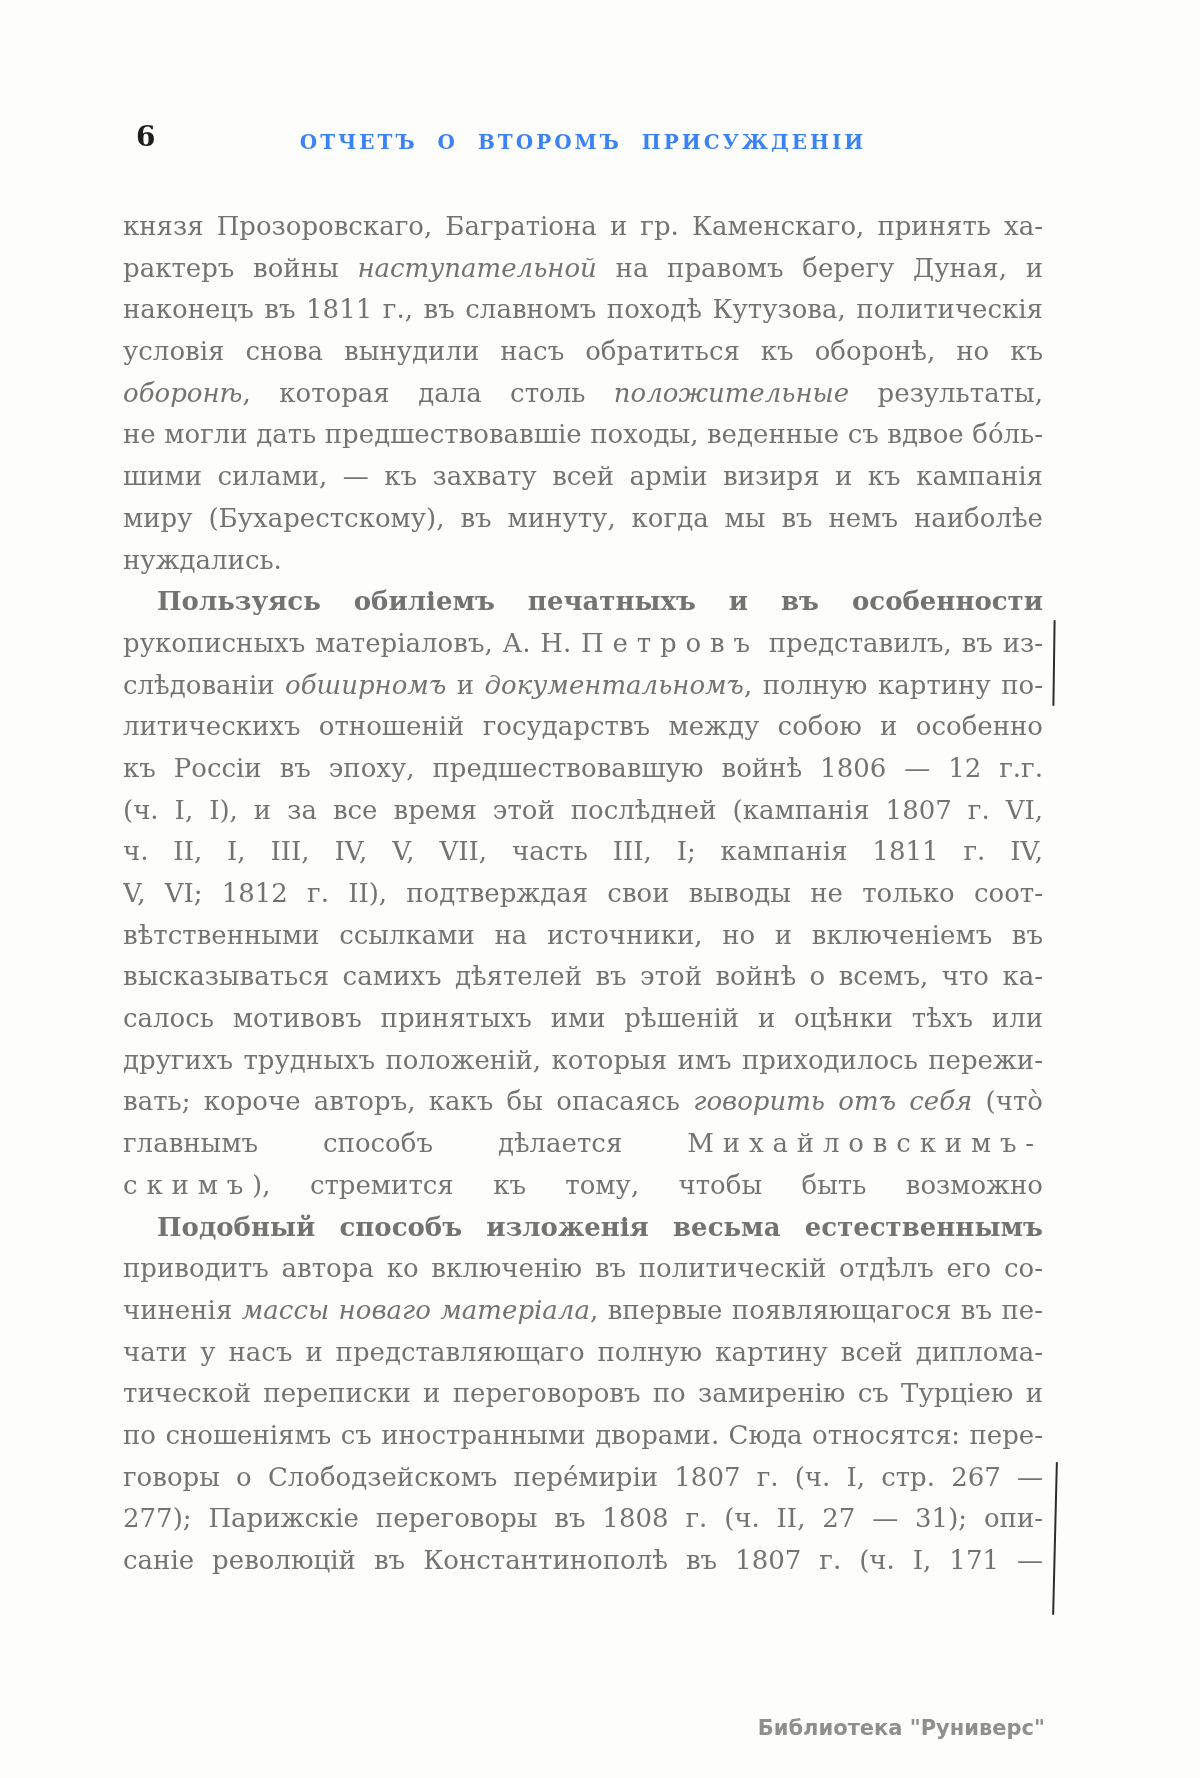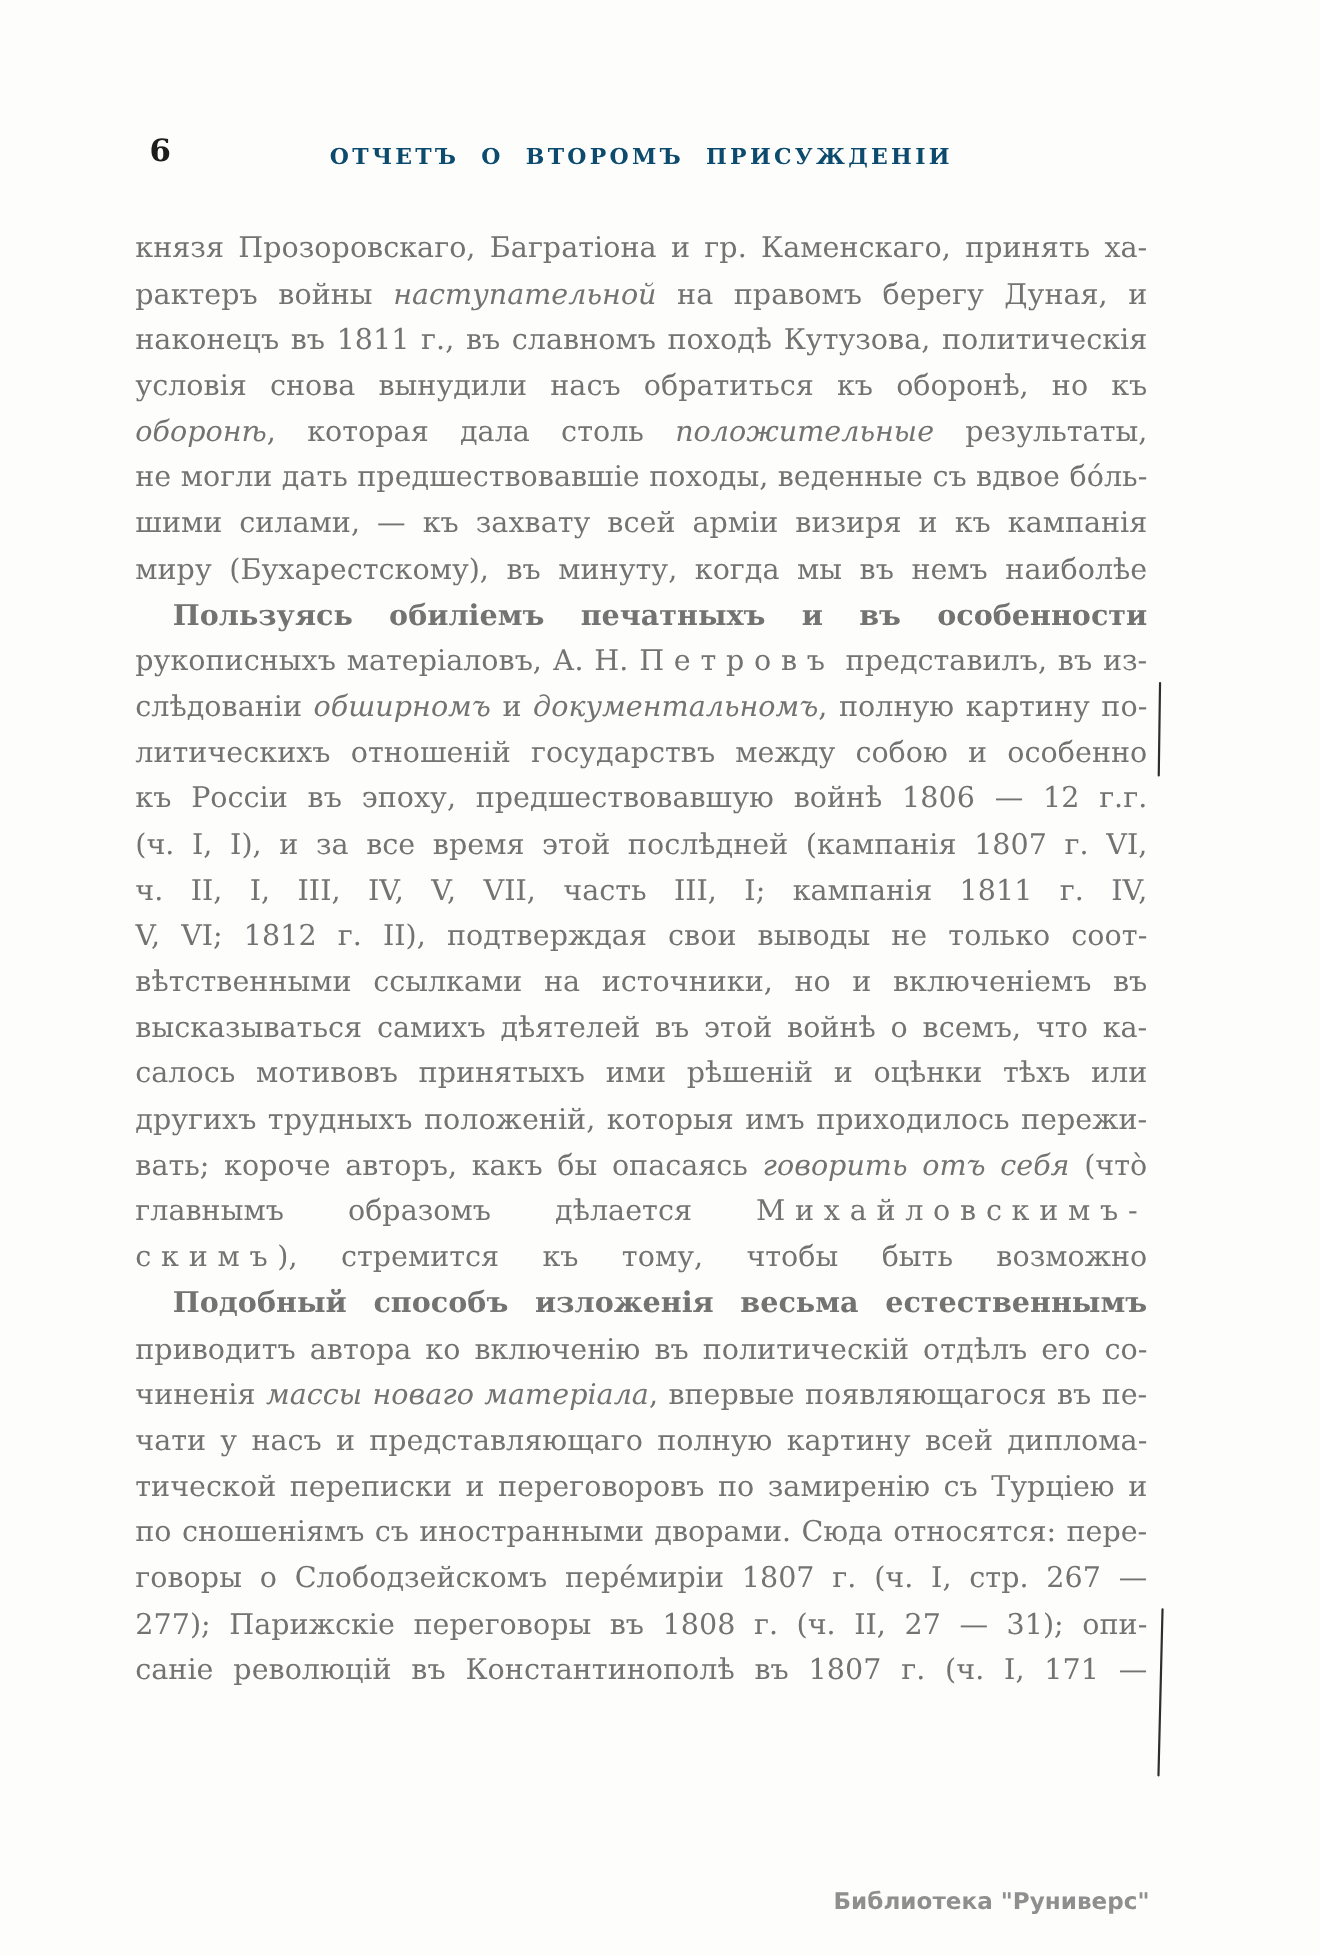--- a/index.html
+++ b/index.html
@@ -12,21 +12,21 @@
     position:absolute; left:0; top:0; width:1200px; height:1778px;
     background:#fdfdfc; color:#1d1d1d; overflow:hidden;
   }
   .pagenum {
     position:absolute; left:136px; top:120px;
     font-size:28px; font-weight:700; color:#1d1d1d;
   }
   .rh-title {
     position:absolute; left:123px; top:130px; width:920px;
     text-align:center; font-size:20px; font-weight:700;
-    letter-spacing:3px; word-spacing:10px; color:#0c4a6e;
+    letter-spacing:3px; word-spacing:10px; color:#3b82f6;
   }
   .body-text {
     position:absolute; left:123px; top:206px; width:920px;
     font-size:26px; color:#737373;
   }
   .line {
     height:41.7px; line-height:41.7px;
     text-align:justify; text-align-last:justify;
     overflow:hidden;
   }
@@ -57,34 +57,35 @@
 
   <div class="body-text" id="body-text">
       <div class="line"><span>князя Прозоровскаго, Багратіона и гр. Каменскаго, принять ха-</span></div>
       <div class="line"><span>рактеръ войны </span><span class="it">наступательной</span><span> на правомъ берегу Дуная, и</span></div>
       <div class="line"><span>наконецъ въ 1811 г., въ славномъ походѣ Кутузова, политическія</span></div>
       <div class="line"><span>условія снова вынудили насъ обратиться къ оборонѣ, но къ</span></div>
       <div class="line"><span class="it">оборонѣ</span><span>, которая дала столь </span><span class="it">положительные</span><span> результаты, какихъ</span></div>
       <div class="line"><span>не могли дать предшествовавшіе походы, веденные съ вдвое бо́ль-</span></div>
       <div class="line"><span>шими силами, — къ захвату всей арміи визиря и къ кампанія</span></div>
       <div class="line"><span>миру (Бухарестскому), въ минуту, когда мы въ немъ наиболѣе</span></div>
+      <div class="line no-just"><span>нуждались.</span></div>
       <div class="line indent"><span>Пользуясь обиліемъ печатныхъ и въ особенности подлинныхъ</span></div>
       <div class="line"><span>рукописныхъ матеріаловъ, А. Н. </span><span class="lsp">Петровъ</span><span> представилъ, въ из-</span></div>
       <div class="line"><span>слѣдованіи </span><span class="it">обширномъ</span><span> и </span><span class="it">документальномъ</span><span>, полную картину по-</span></div>
       <div class="line"><span>литическихъ отношеній государствъ между собою и особенно</span></div>
       <div class="line"><span>къ Россіи въ эпоху, предшествовавшую войнѣ 1806 — 12 г.г.</span></div>
       <div class="line"><span>(ч. I, I), и за все время этой послѣдней (кампанія 1807 г. VI,</span></div>
       <div class="line"><span>ч. II, I, III, IV, V, VII, часть III, I; кампанія 1811 г. IV,</span></div>
       <div class="line"><span>V, VI; 1812 г. II), подтверждая свои выводы не только соот-</span></div>
       <div class="line"><span>вѣтственными ссылками на источники, но и включеніемъ въ текстъ</span></div>
       <div class="line"><span>высказываться самихъ дѣятелей въ этой войнѣ о всемъ, что ка-</span></div>
       <div class="line"><span>салось мотивовъ принятыхъ ими рѣшеній и оцѣнки тѣхъ или</span></div>
       <div class="line"><span>другихъ трудныхъ положеній, которыя имъ приходилось пережи-</span></div>
       <div class="line"><span>вать; короче авторъ, какъ бы опасаясь </span><span class="it">говорить отъ себя</span><span> (что̀</span></div>
-      <div class="line"><span>главнымъ образомъ дѣлается </span><span class="lsp">Михайловскимъ-Данилев-</span></div>
+      <div class="line"><span>главнымъ способъ дѣлается </span><span class="lsp">Михайловскимъ-Данилев-</span></div>
       <div class="line"><span class="lsp">скимъ</span><span>), стремится къ тому, чтобы быть возможно </span></div>
       <div class="line indent"><span>Подобный способъ изложенія весьма естественнымъ путемъ</span></div>
       <div class="line"><span>приводитъ автора ко включенію въ политическій отдѣлъ его со-</span></div>
       <div class="line"><span>чиненія </span><span class="it">массы новаго матеріала</span><span>, впервые появляющагося въ пе-</span></div>
       <div class="line"><span>чати у насъ и представляющаго полную картину всей диплома-</span></div>
       <div class="line"><span>тической переписки и переговоровъ по замиренію съ Турціею и</span></div>
       <div class="line"><span>по сношеніямъ съ иностранными дворами. Сюда относятся: пере-</span></div>
       <div class="line"><span>говоры о Слободзейскомъ пере́миріи 1807 г. (ч. I, стр. 267 —</span></div>
       <div class="line"><span>277); Парижскіе переговоры въ 1808 г. (ч. II, 27 — 31); опи-</span></div>
       <div class="line"><span>саніе революцій въ Константинополѣ въ 1807 г. (ч. I, 171 —</span></div>

